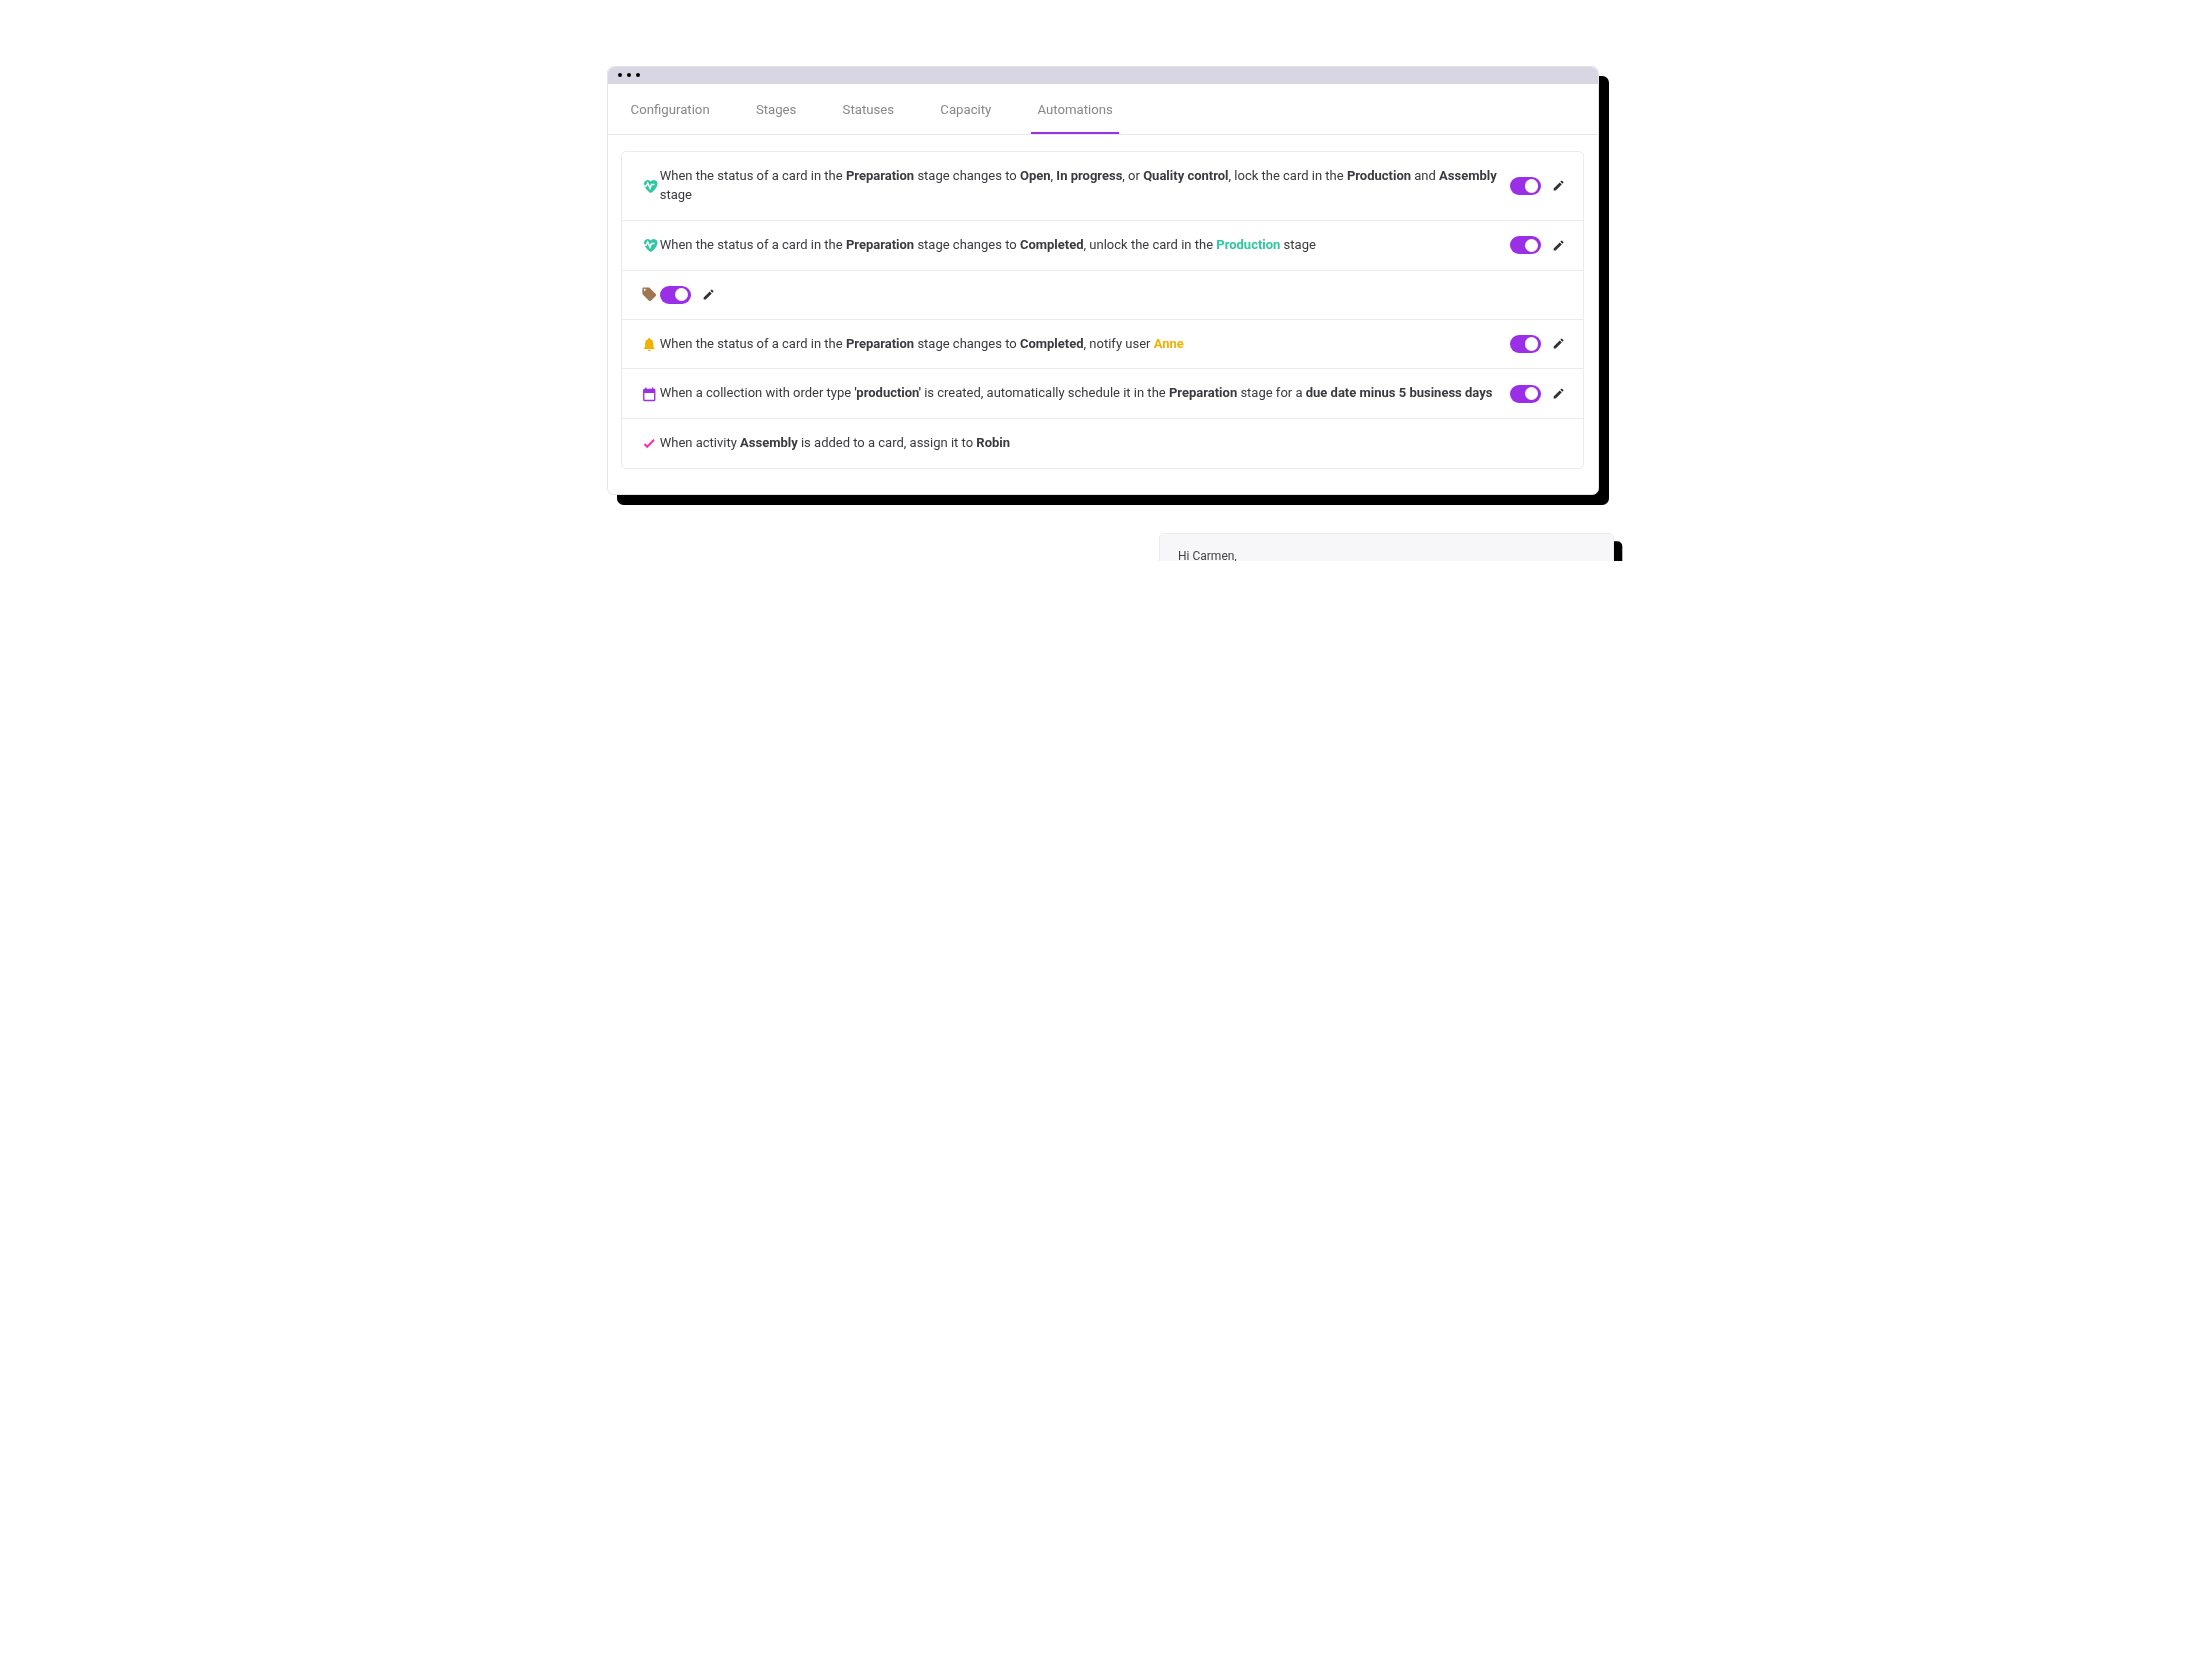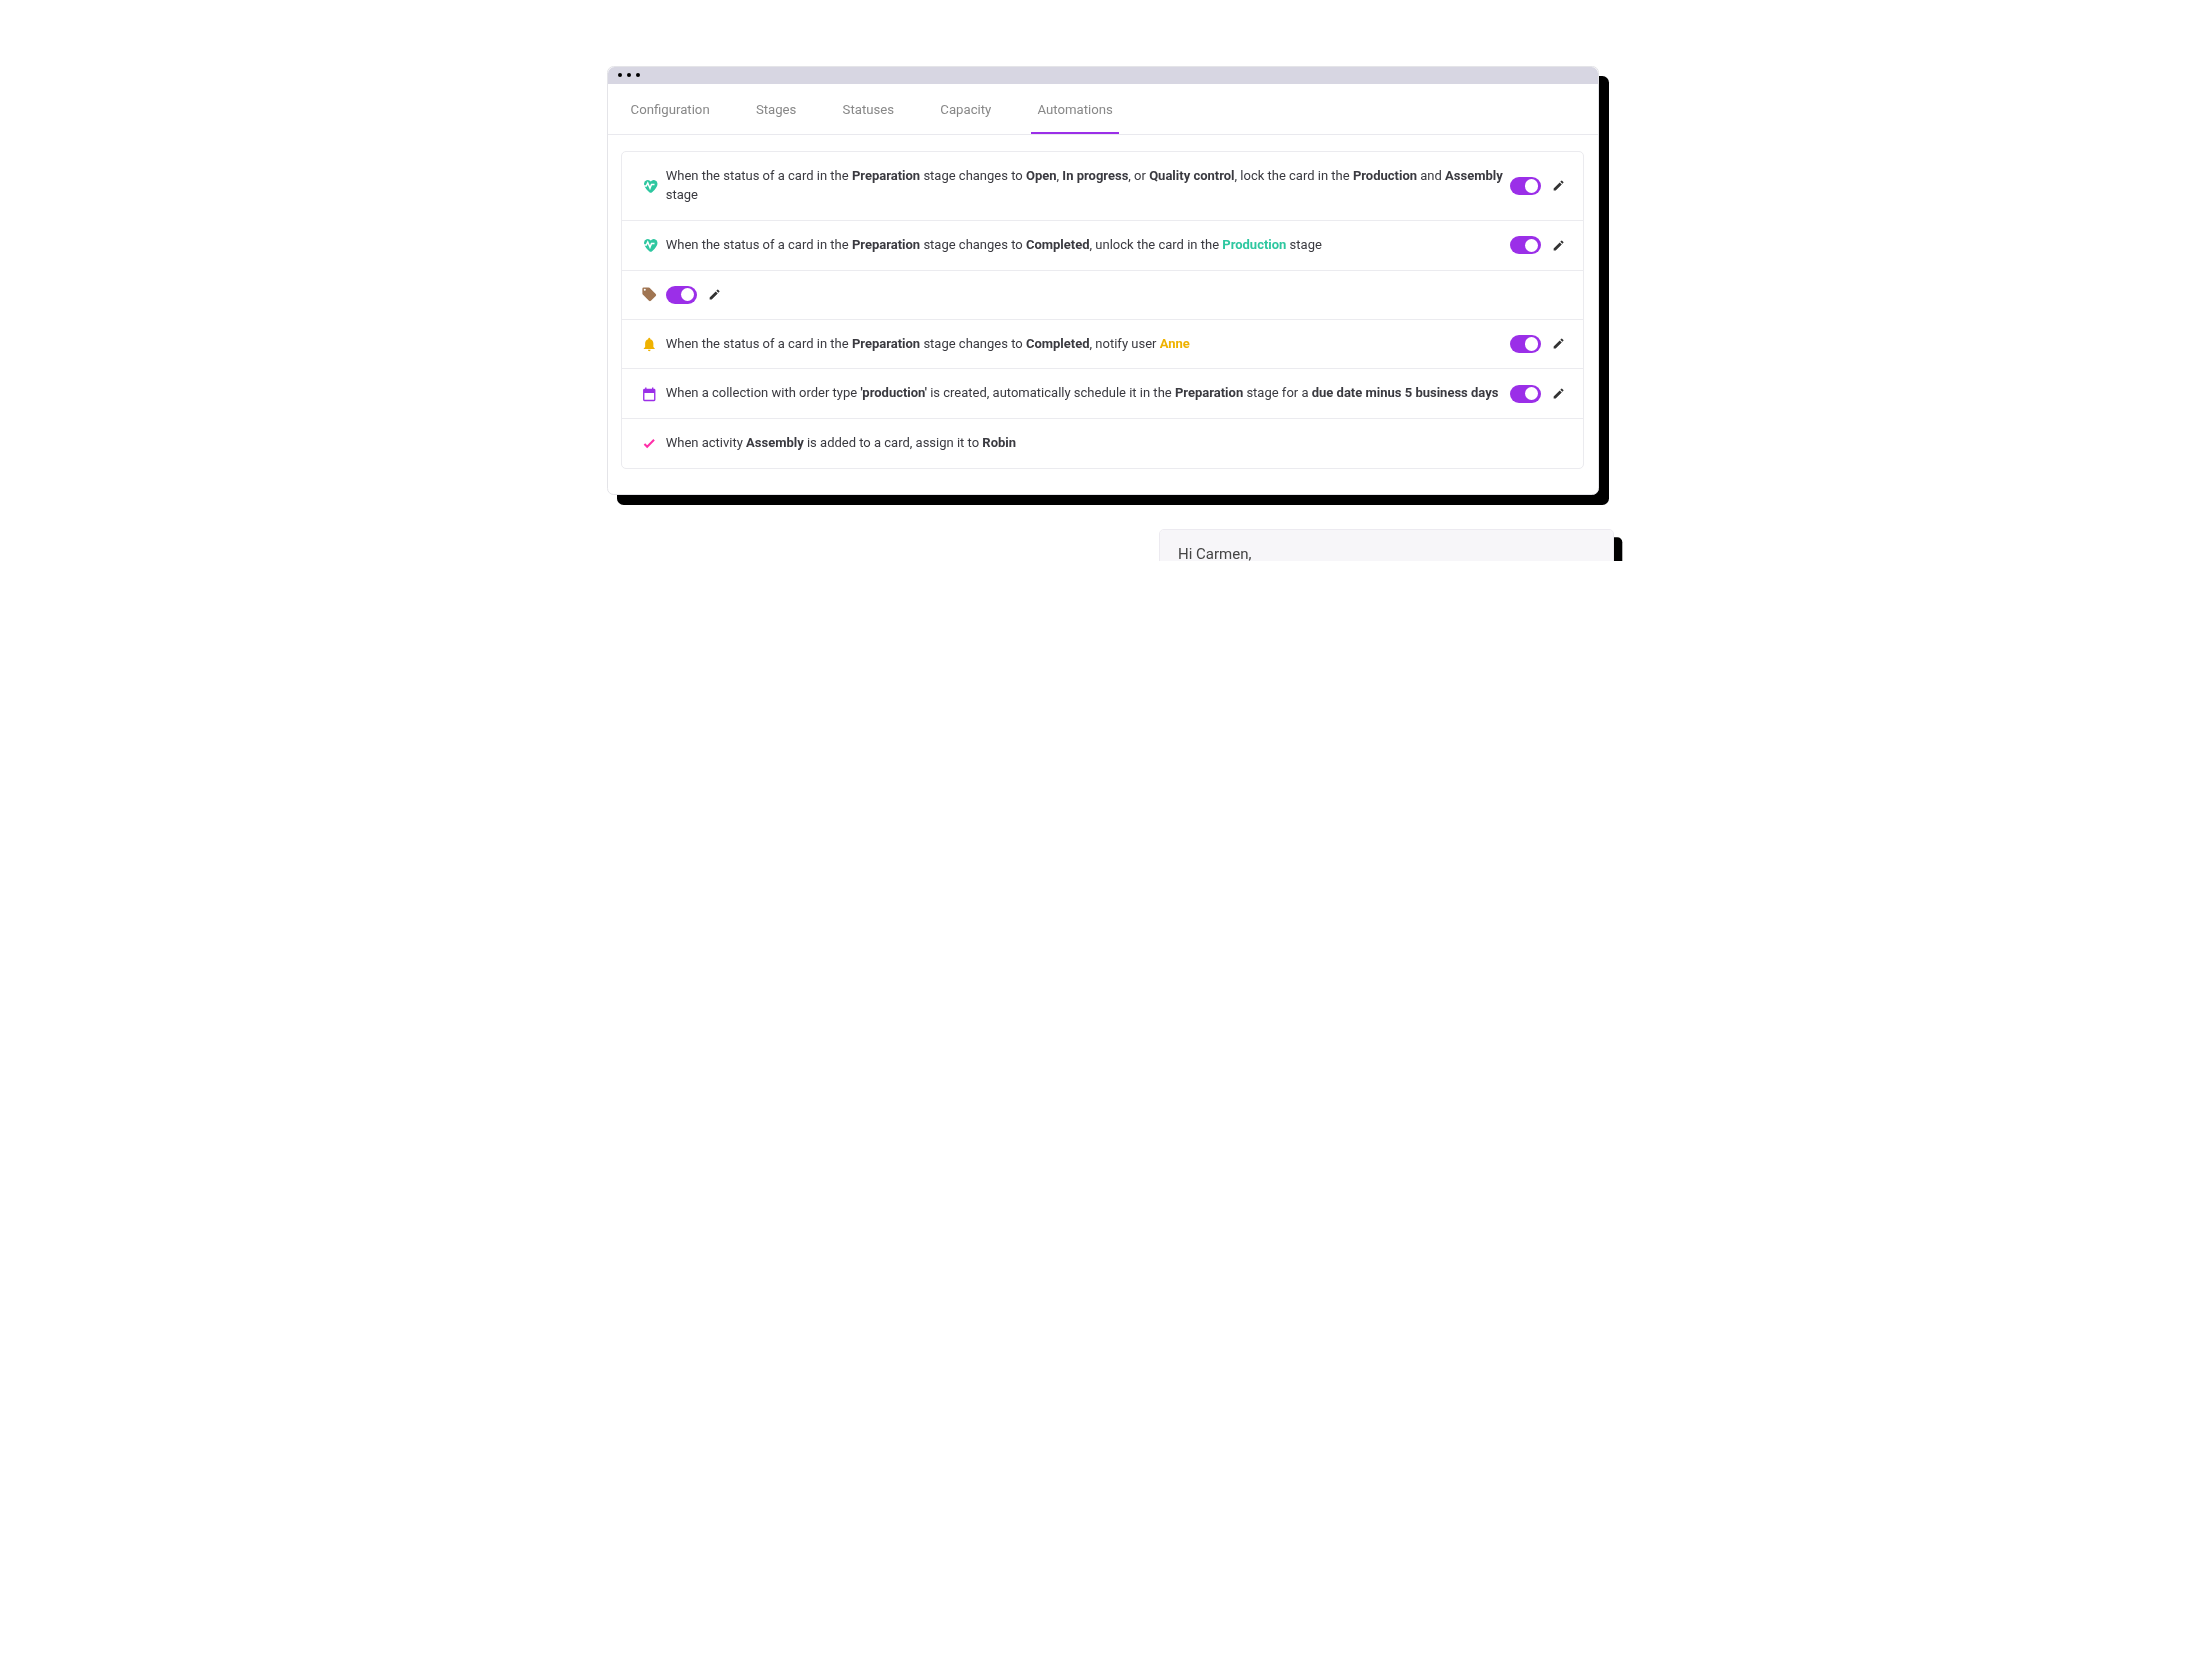--- a/index.html
+++ b/index.html
@@ -71,21 +71,21 @@
   .list {
     border: 0.8px solid #ebebef;
     border-radius: 5px;
     overflow: hidden;
   }
   .row {
     display: flex;
     align-items: center;
     padding: 15px 18px;
     border-bottom: 0.8px solid #ebebef;
-    gap: 6px;
+    gap: 0;
   }
   .row:last-child { border-bottom: none; }
   .row-icon {
     width: 20px;
     display: flex;
     justify-content: center;
     flex-shrink: 0;
   }
   .row-text {
     flex: 1;
@@ -131,21 +131,21 @@
     border: 0.8px solid #eceaf0;
     border-radius: 5px;
     box-shadow: 8.3px 8.3px 0 0 #000;
     overflow: hidden;
   }
   .popup-header {
     background: #f7f6f9;
     padding: 15px 18px 11.6px 18px;
   }
   .popup-greeting {
-    font-size: 15px;
+    font-size: 12px;
     color: #444;
     margin-bottom: 3.3px;
   }
   .popup-sub {
     font-size: 11.6px;
     color: #aaa;
   }
   .popup-body {
     padding: 28px 16.5px 23px 16.5px;
     text-align: center;

